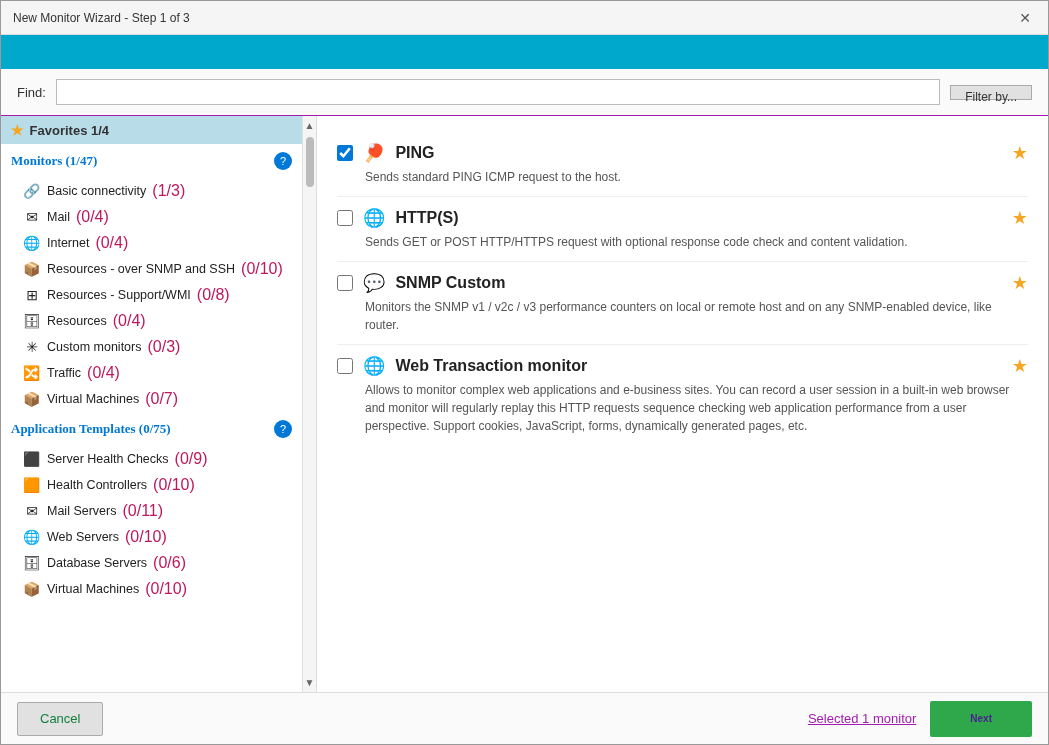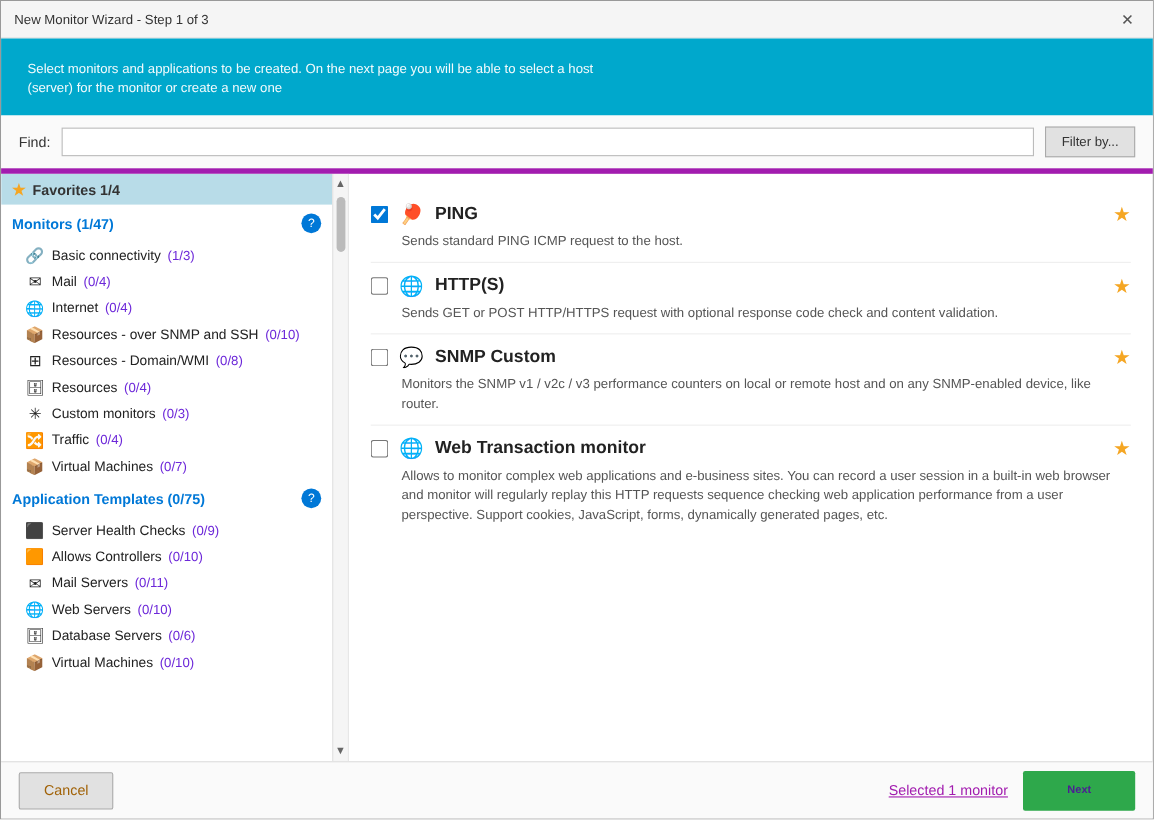--- a/index.html
+++ b/index.html
@@ -11,59 +11,59 @@
     .title-bar { background: #f5f5f5; border-bottom: 1px solid #ddd; padding: 8px 12px; display: flex; align-items: center; justify-content: space-between; height: 34px; }
     .title-bar-text { font-size: 12px; color: #333; }
     .close-btn { width: 22px; height: 22px; background: none; border: none; cursor: pointer; display: flex; align-items: center; justify-content: center; font-size: 14px; color: #555; }
 
     
     .header { background: #00a8cc; padding: 18px 24px 16px; color: #fff; }
     .header h1 { font-size: 22px; font-weight: 600; margin-bottom: 8px; }
     .header p { font-size: 12px; line-height: 1.5; max-width: 520px; opacity: 0.95; }
 
     
-    .find-bar { padding: 10px 16px; display: flex; align-items: center; gap: 10px; border-bottom: 5px solid #a21caf; background: #fafafa; }
+    .find-bar { padding: 10px 16px; display: flex; align-items: center; gap: 10px; border-bottom: 1px solid #a21caf; background: #fafafa; }
     .find-label { font-size: 13px; color: #333; }
     .find-input { flex: 1; height: 26px; border: 1px solid #bbb; padding: 0 6px; font-size: 12px; outline: none; }
-    .filter-btn { background: #e1e1e1; border: 1px solid #aaa; padding: 4px 14px; font-size: 12px; cursor: pointer; color: #333; height: 28px; }
+    .filter-btn { background: #e1e1e1; border: 1px solid #aaa; padding: 4px 14px; font-size: 12px; cursor: pointer; color: #333; height: 15px; }
 
     
     .main { display: flex; flex: 1; overflow: hidden; }
 
     
     .left-panel { width: 316px; border-right: 1px solid #ddd; display: flex; flex-direction: column; overflow: hidden; background: #fff; }
 
     .favorites-header { background: #b8dce8; padding: 6px 10px; display: flex; align-items: center; justify-content: space-between; cursor: pointer; }
     .favorites-header-left { display: flex; align-items: center; gap: 6px; font-size: 13px; font-weight: 600; color: #333; }
     .star-icon { color: #f5a623; font-size: 14px; }
 
     .section-header { padding: 8px 10px; display: flex; align-items: center; justify-content: space-between; }
-    .section-title { font-size: 13px; font-weight: 600; color: #0078d7; }
+    .section-title { font-size: 13px; font-weight: 600; color: #0078d7; font-family: Liberation Serif, serif; }
     .help-badge { width: 18px; height: 18px; background: #0078d7; color: #fff; border-radius: 50%; font-size: 11px; display: flex; align-items: center; justify-content: center; cursor: pointer; }
 
     .tree-item { padding: 4px 10px 4px 22px; font-size: 12.5px; cursor: pointer; display: flex; align-items: center; gap: 6px; color: #222; }
     .tree-item .item-icon { font-size: 14px; width: 18px; text-align: center; }
-    .tree-item .item-count { color: #6d28d9; font-size: 12px; }
+    .tree-item .item-count { color: #be185d; font-size: 16px; }
 
     
     .right-panel { flex: 1; overflow-y: auto; padding: 16px 20px; }
 
     .monitor-item { padding: 10px 0; border-bottom: 1px solid #eee; display: flex; flex-direction: column; gap: 4px; }
     .monitor-item:last-child { border-bottom: none; }
     .monitor-header { display: flex; align-items: center; gap: 10px; }
     .monitor-checkbox { width: 16px; height: 16px; cursor: pointer; accent-color: #0078d7; }
     .monitor-icon { font-size: 18px; }
     .monitor-name { font-size: 16px; font-weight: 600; color: #222; flex: 1; }
     .monitor-star { color: #ccc; font-size: 18px; cursor: pointer; }
     .monitor-star.active { color: #f5a623; }
     .monitor-desc { font-size: 12px; color: #555; line-height: 1.5; padding-left: 28px; }
 
     
     .footer { border-top: 1px solid #ddd; padding: 10px 16px; display: flex; align-items: center; justify-content: space-between; background: #fafafa; height: 52px; }
-    .cancel-btn { background: #e1e1e1; border: 1px solid #aaa; padding: 6px 22px; font-size: 13px; cursor: pointer; color: #a16207; border-radius: 2px; height: 34px; }
+    .cancel-btn { background: #e1e1e1; border: 1px solid #aaa; padding: 6px 22px; font-size: 13px; cursor: pointer; color: #15803d; border-radius: 2px; height: 34px; }
     .footer-right { display: flex; align-items: center; gap: 14px; }
     .selected-monitor-link { color: #a21caf; font-size: 13px; cursor: pointer; text-decoration: underline; }
     .next-btn { background: #2ea84b; border: none; padding: 8px 40px; font-size: 10px; font-weight: 600; cursor: pointer; color: #4c1d95; border-radius: 2px; height: 36px; text-align: right; }
 
     
     .monitor-checkbox.checked { accent-color: #0078d7; }
 
     
     .left-panel-inner { display: flex; flex: 1; overflow: hidden; }
     .left-content { flex: 1; overflow-y: auto; }
@@ -75,22 +75,20 @@
 <body>
 
 <div class="window">
 
   <div class="title-bar">
     <span class="title-bar-text">New Monitor Wizard - Step 1 of 3</span>
     <button class="close-btn">✕</button>
   </div>
 
   <div class="header">
-    <p>Select monitors and applications to be created. On the next page you will be able to select
-a host (server) for the monitor or create a new one</p>
   </div>
 
   <div class="find-bar">
     <label class="find-label">Find:</label>
     <input class="find-input" type="text" style="">
     <button class="filter-btn">Filter by...</button>
   </div>
 
   <div class="main">
 
@@ -126,21 +124,21 @@
               <span>Internet</span>
               <span class="item-count">(0/4)</span>
             </div>
             <div class="tree-item">
               <span class="item-icon">📦</span>
               <span>Resources - over SNMP and SSH</span>
               <span class="item-count">(0/10)</span>
             </div>
             <div class="tree-item">
               <span class="item-icon">⊞</span>
-              <span>Resources - Domain/WMI</span>
+              <span>Resources - Support/WMI</span>
               <span class="item-count">(0/8)</span>
             </div>
             <div class="tree-item">
               <span class="item-icon">🗄</span>
               <span>Resources</span>
               <span class="item-count">(0/4)</span>
             </div>
             <div class="tree-item">
               <span class="item-icon">✳</span>
               <span>Custom monitors</span>
@@ -164,21 +162,21 @@
           </div>
 
           <div>
             <div class="tree-item">
               <span class="item-icon" style="color:#c0392b;">⬛</span>
               <span>Server Health Checks</span>
               <span class="item-count">(0/9)</span>
             </div>
             <div class="tree-item">
               <span class="item-icon" style="color:#e67e22;">🟧</span>
-              <span>Allows Controllers</span>
+              <span>Health Controllers</span>
               <span class="item-count">(0/10)</span>
             </div>
             <div class="tree-item">
               <span class="item-icon">✉</span>
               <span>Mail Servers</span>
               <span class="item-count">(0/11)</span>
             </div>
             <div class="tree-item">
               <span class="item-icon">🌐</span>
               <span>Web Servers</span>

